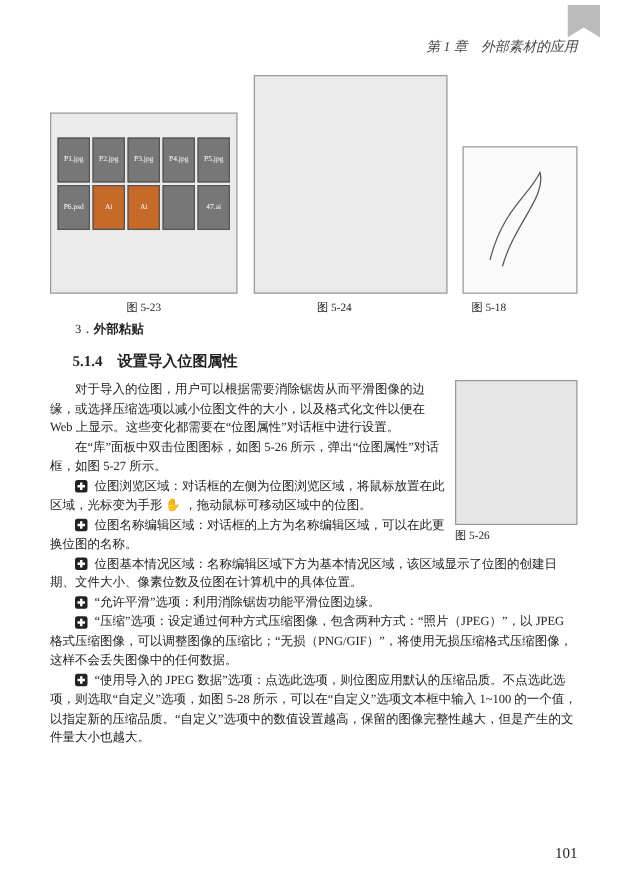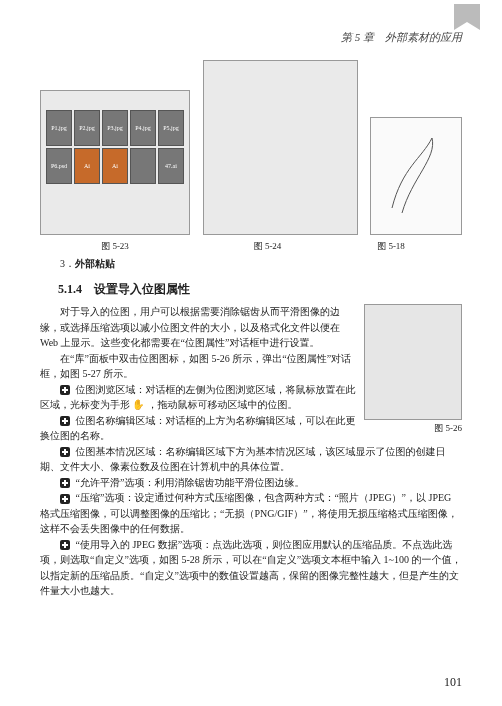--- a/index.html
+++ b/index.html
@@ -96,40 +96,40 @@
 
   .float-fig {
     float: right;
     width: 98px;
     margin: 0 0 4px 6px;
   }
   .float-fig .fb {
     width: 98px; height: 116px; background:#e6e6e6;
     border:1px solid #999; box-sizing:border-box;
   }
-  .float-cap { text-align:right; font-size:9px; margin-top:2px; }
+  .float-cap { text-align:left; font-size:9px; margin-top:2px; }
 
   .page-num {
     position: absolute;
     bottom: 16px;
     right: 40px;
     font-size: 12px;
   }
 </style>
 </head>
 <body>
 
 <div class="bookmark">
   <svg width="26" height="26">
       <polygon points="0,0 26,0 26,26 13,18 0,26" fill="#bbb"></polygon>
     </svg>
 </div>
 
 <div class="header">
-  <span>第 5 章</span>
+  <span>第 1 章</span>
   <span>&nbsp;&nbsp;</span>
   <span>外部素材的应用</span>
 </div>
 
 <div class="figrow">
   <div class="figbox1"></div>
   <div class="figbox2"></div>
   <div class="figbox3"></div>
 </div>
 <div class="mini-grid">

